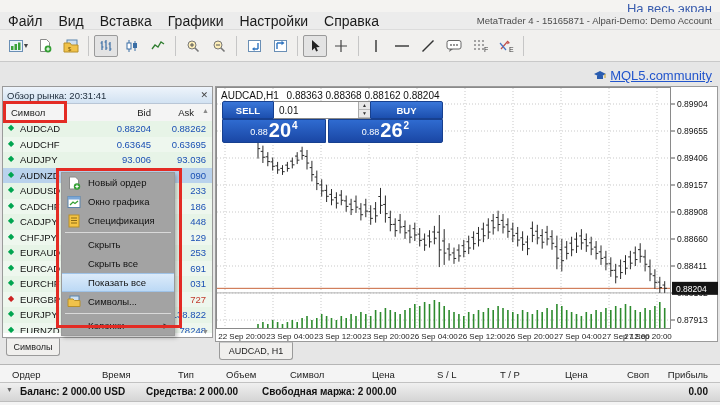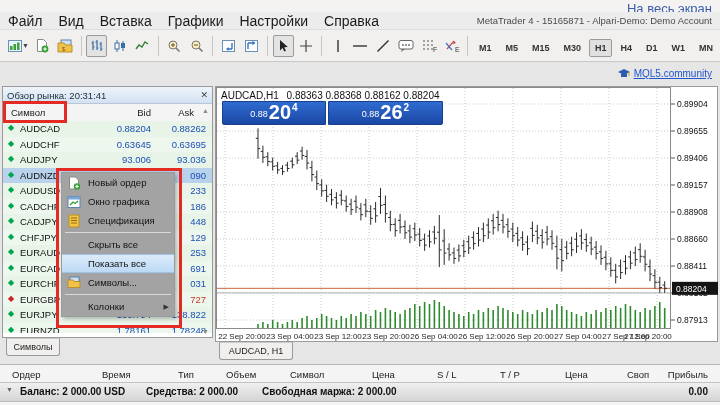--- a/index.html
+++ b/index.html
@@ -16,21 +16,21 @@
   
   #toolbar{left:0;top:30px;width:720px;height:32px;background:#f1f0ee;border-bottom:1px solid #c9c9c9;display:flex;align-items:center;padding-left:6px;box-sizing:border-box;}
   .tb{width:22px;height:20px;display:inline-flex;align-items:center;justify-content:center;border:1px solid transparent;border-radius:2px;margin:0 1px;cursor:pointer;}
   .tb.pressed{border-color:#9a9a9a;background:#e3e3e3;}
   .tbsep{width:1px;height:20px;background:#c6c6c6;margin:0 4px;}
   .caret{font-size:7px;color:#444;margin-left:-2px;}
   .tf{font-size:9px;font-weight:bold;color:#333;padding:3px 5px;border:1px solid transparent;border-radius:2px;margin:0 1px;cursor:pointer;}
   .tf.active{border-color:#9a9a9a;background:#e0e0e0;}
   
   #community{position:absolute;right:8px;top:68px;display:flex;align-items:center;gap:4px;}
-  #community a{font-size:10px;color:#2255cc;text-decoration:underline;cursor:pointer;}
+  #community a{font-size:13px;color:#2255cc;text-decoration:underline;cursor:pointer;}
   
   #mw{left:2px;top:86px;width:211px;height:252px;background:#fff;border:1px solid #9a9a9a;box-sizing:border-box;}
   #mw-titlebar{position:absolute;left:0;top:0;width:100%;height:17px;background:linear-gradient(#eef4fb,#d2e2f2);border-bottom:1px solid #b9c6d6;display:flex;align-items:center;box-sizing:border-box;padding:0 4px;}
   #mw-title{font-size:9.5px;color:#22303f;flex:1;}
   #mw-close{font-size:9px;color:#444;cursor:pointer;line-height:9px;}
   #mw-header{position:absolute;left:0;top:17px;width:100%;height:17px;background:#f4f4f4;border-bottom:1px solid #d5d5d5;font-size:9.5px;color:#222;}
   #mw-header .h-sym{position:absolute;left:8px;top:3px;}
   #mw-header .h-bid{position:absolute;right:61px;top:3px;}
   #mw-header .h-ask{position:absolute;right:18px;top:3px;}
   #mw-scroll-up{position:absolute;right:3px;top:3px;font-size:7px;color:#8a8a8a;cursor:pointer;}
@@ -235,21 +235,20 @@
     </span>
     <span class="tb">
       <svg width="16" height="15">
           <path d="M3 11L10 3" stroke="#c0504d" stroke-width="1.2"></path>
           <path d="M10 3l-1 3.2L12 5z" fill="#c0504d"></path>
           <path d="M2 5l6 7" stroke="#4472c4" stroke-width="1.2"></path>
           <text x="11" y="14" font-size="7" fill="#333" font-family="Liberation Sans">E</text>
         </svg>
     </span>
     <span class="tbsep"></span>
-    <span id="tf-group"><span class="tf">M1</span><span class="tf">M5</span><span class="tf">M15</span><span class="tf">M30</span><span class="tf active">H1</span><span class="tf">H4</span><span class="tf">D1</span><span class="tf">W1</span><span class="tf">MN</span></span>
   </div>
 
   <div id="community">
     <svg width="12" height="10">
         <path d="M6 0L12 3 6 6 0 3z" fill="#2a5db0"></path>
         <rect x="3" y="4.5" width="6" height="3.5" fill="#2a5db0"></rect>
         <path d="M11 3v4" stroke="#c8a028"></path>
       </svg>
     <a>MQL5.community</a>
   </div>
@@ -744,20 +743,31 @@
         <text x="314" y="252" font-size="8" font-family="Liberation Sans" fill="#222" text-anchor="middle">26 Sep 20:00</text>
         <text x="362" y="252" font-size="8" font-family="Liberation Sans" fill="#222" text-anchor="middle">27 Sep 04:00</text>
         <text x="410" y="252" font-size="8" font-family="Liberation Sans" fill="#222" text-anchor="middle">27 Sep 12:00</text>
         <text x="432" y="252" font-size="8" font-family="Liberation Sans" fill="#222" text-anchor="middle">27 Sep 20:00</text>
       </svg>
     <div id="chart-info">
       <span>AUDCAD,H1</span>
       <span>0.88363 0.88368 0.88162 0.88204</span>
     </div>
     <div id="widget">
+      <div class="row1">
+        <div class="trade-btn" id="sell-btn">SELL</div>
+        <div id="vol-box">
+          <span id="vol-input">0.01</span>
+          <span id="vol-spin">
+            <span>▲</span>
+            <span>▼</span>
+          </span>
+        </div>
+        <div class="trade-btn" id="buy-btn">BUY</div>
+      </div>
       <div class="row2">
         <div class="price-panel" id="sell-panel">
           <span class="pp-small">0.88</span>
           <span class="pp-big">20</span>
           <span class="pp-sup">4</span>
         </div>
         <div class="price-panel" id="buy-panel">
           <span class="pp-small">0.88</span>
           <span class="pp-big">26</span>
           <span class="pp-sup">2</span>
@@ -791,20 +801,23 @@
       <div class="cm-item">
         <span class="cm-icon">
           <svg width="14" height="14">
             <rect x="2" y="1" width="10" height="12" fill="#f5c443" stroke="#b8902a"></rect>
             <path d="M4 4h6M4 6.5h6M4 9h6" stroke="#8a6a14"></path>
           </svg>
         </span>
         <span>Спецификация</span>
       </div>
       <div class="cm-sep"></div>
+      <div class="cm-item">
+        <span>Скрыть</span>
+      </div>
       <div class="cm-item">
         <span>Скрыть все</span>
       </div>
       <div class="cm-item hl">
         <span>Показать все</span>
       </div>
       <div class="cm-item">
         <span class="cm-icon">
           <svg width="14" height="13">
             <rect x="3" y="1" width="9" height="6" fill="#cfe0f0" stroke="#5b83ab"></rect>

